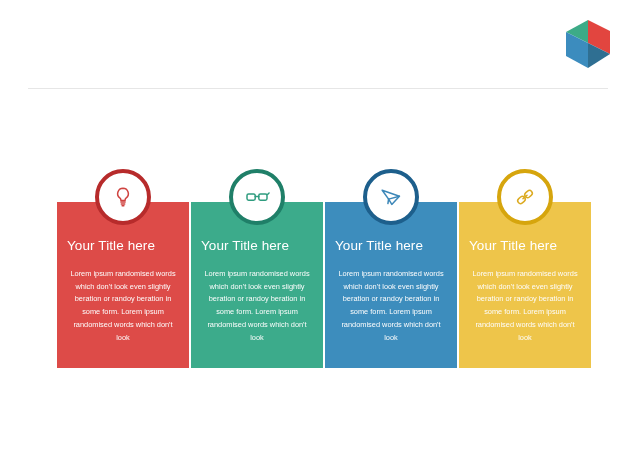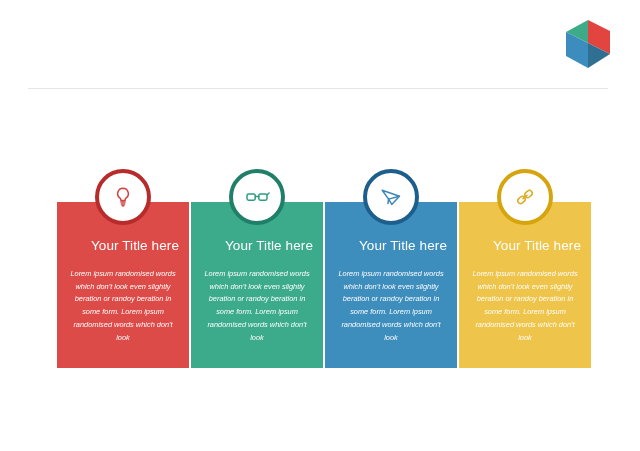--- a/index.html
+++ b/index.html
@@ -47,39 +47,38 @@
     gap: 2px;
   }
   .card {
     position: relative;
     flex: 1 1 0;
     height: 166px;
     box-sizing: border-box;
     padding: 0 10px;
     display: flex;
     flex-direction: column;
-    align-items: flex-end;
+    align-items: flex-start;
   }
   .card-title {
     margin-top: 36px;
     font-size: 13.5px;
     color: #ffffff;
     font-weight: 400;
     letter-spacing: .1px;
     text-align: center;
     white-space: nowrap;
   }
   .card-body {
     margin-top: 15px;
     font-size: 7.4px;
     line-height: 1.72;
     color: #fdfdfd;
     text-align: center;
     width: 112px;
-    font-style: italic;
   }
 
   
   .badge {
     position: absolute;
     top: -33px;
     left: 50%;
     transform: translateX(-50%);
     width: 56px; height: 56px;
     border-radius: 50%;

